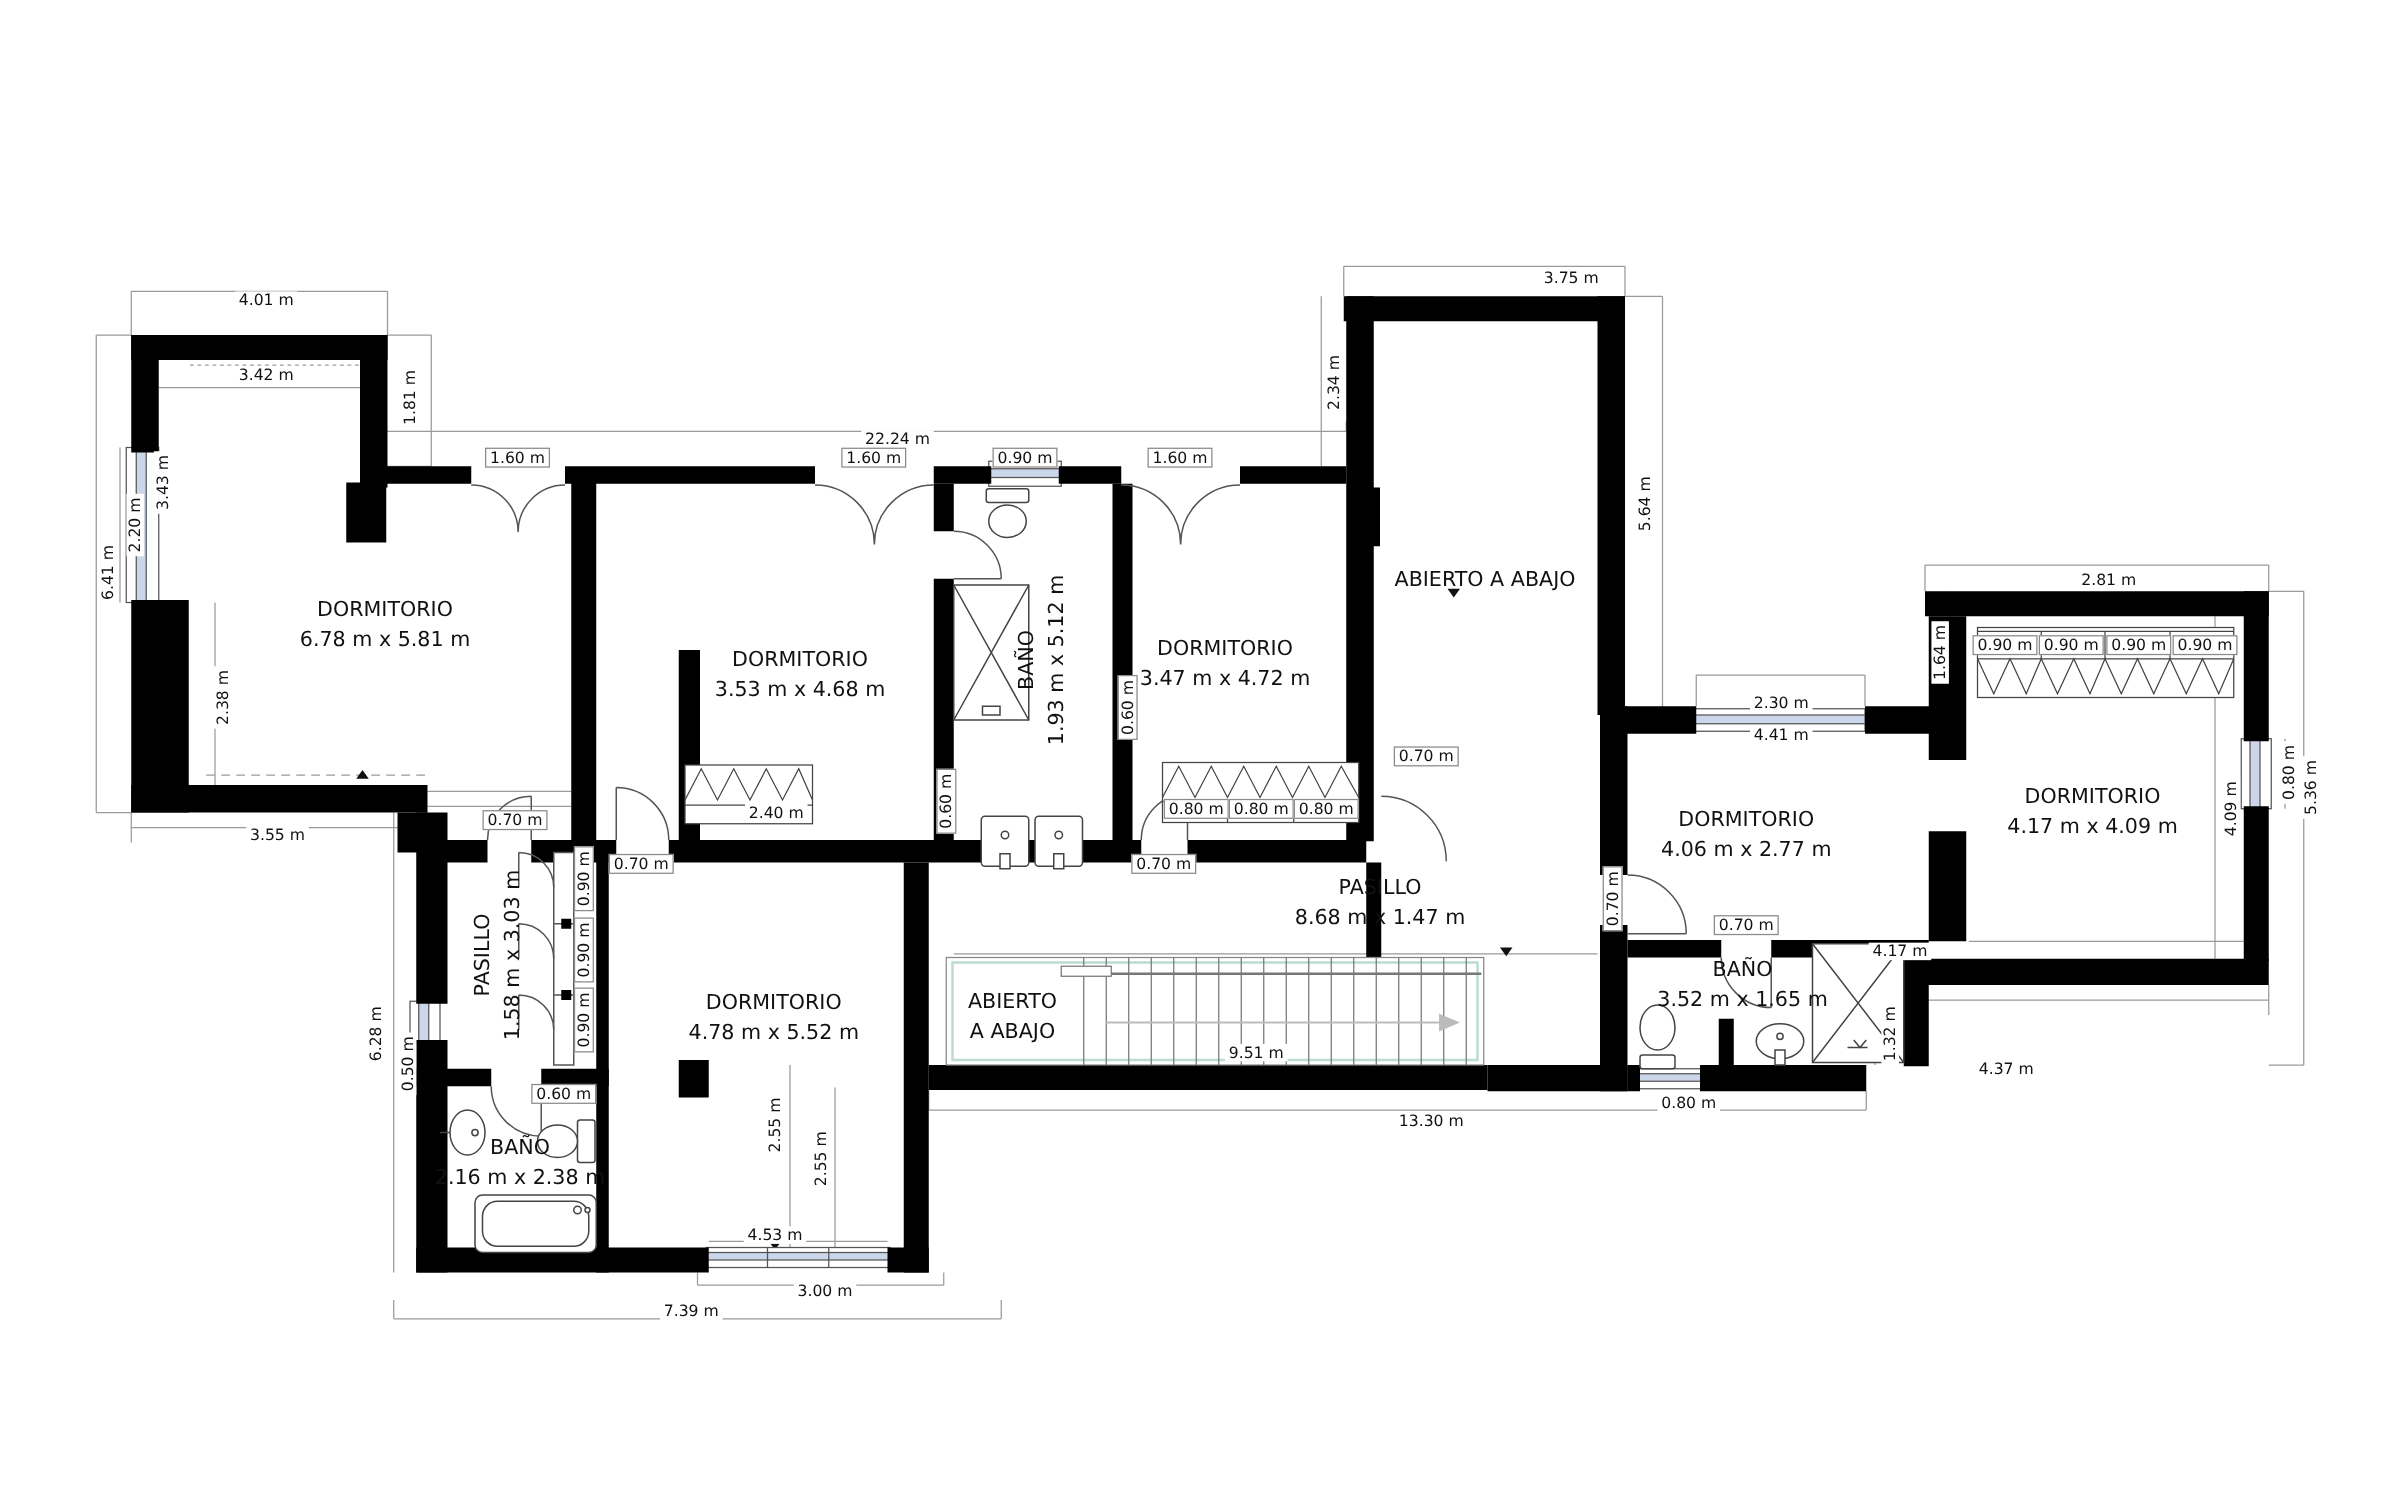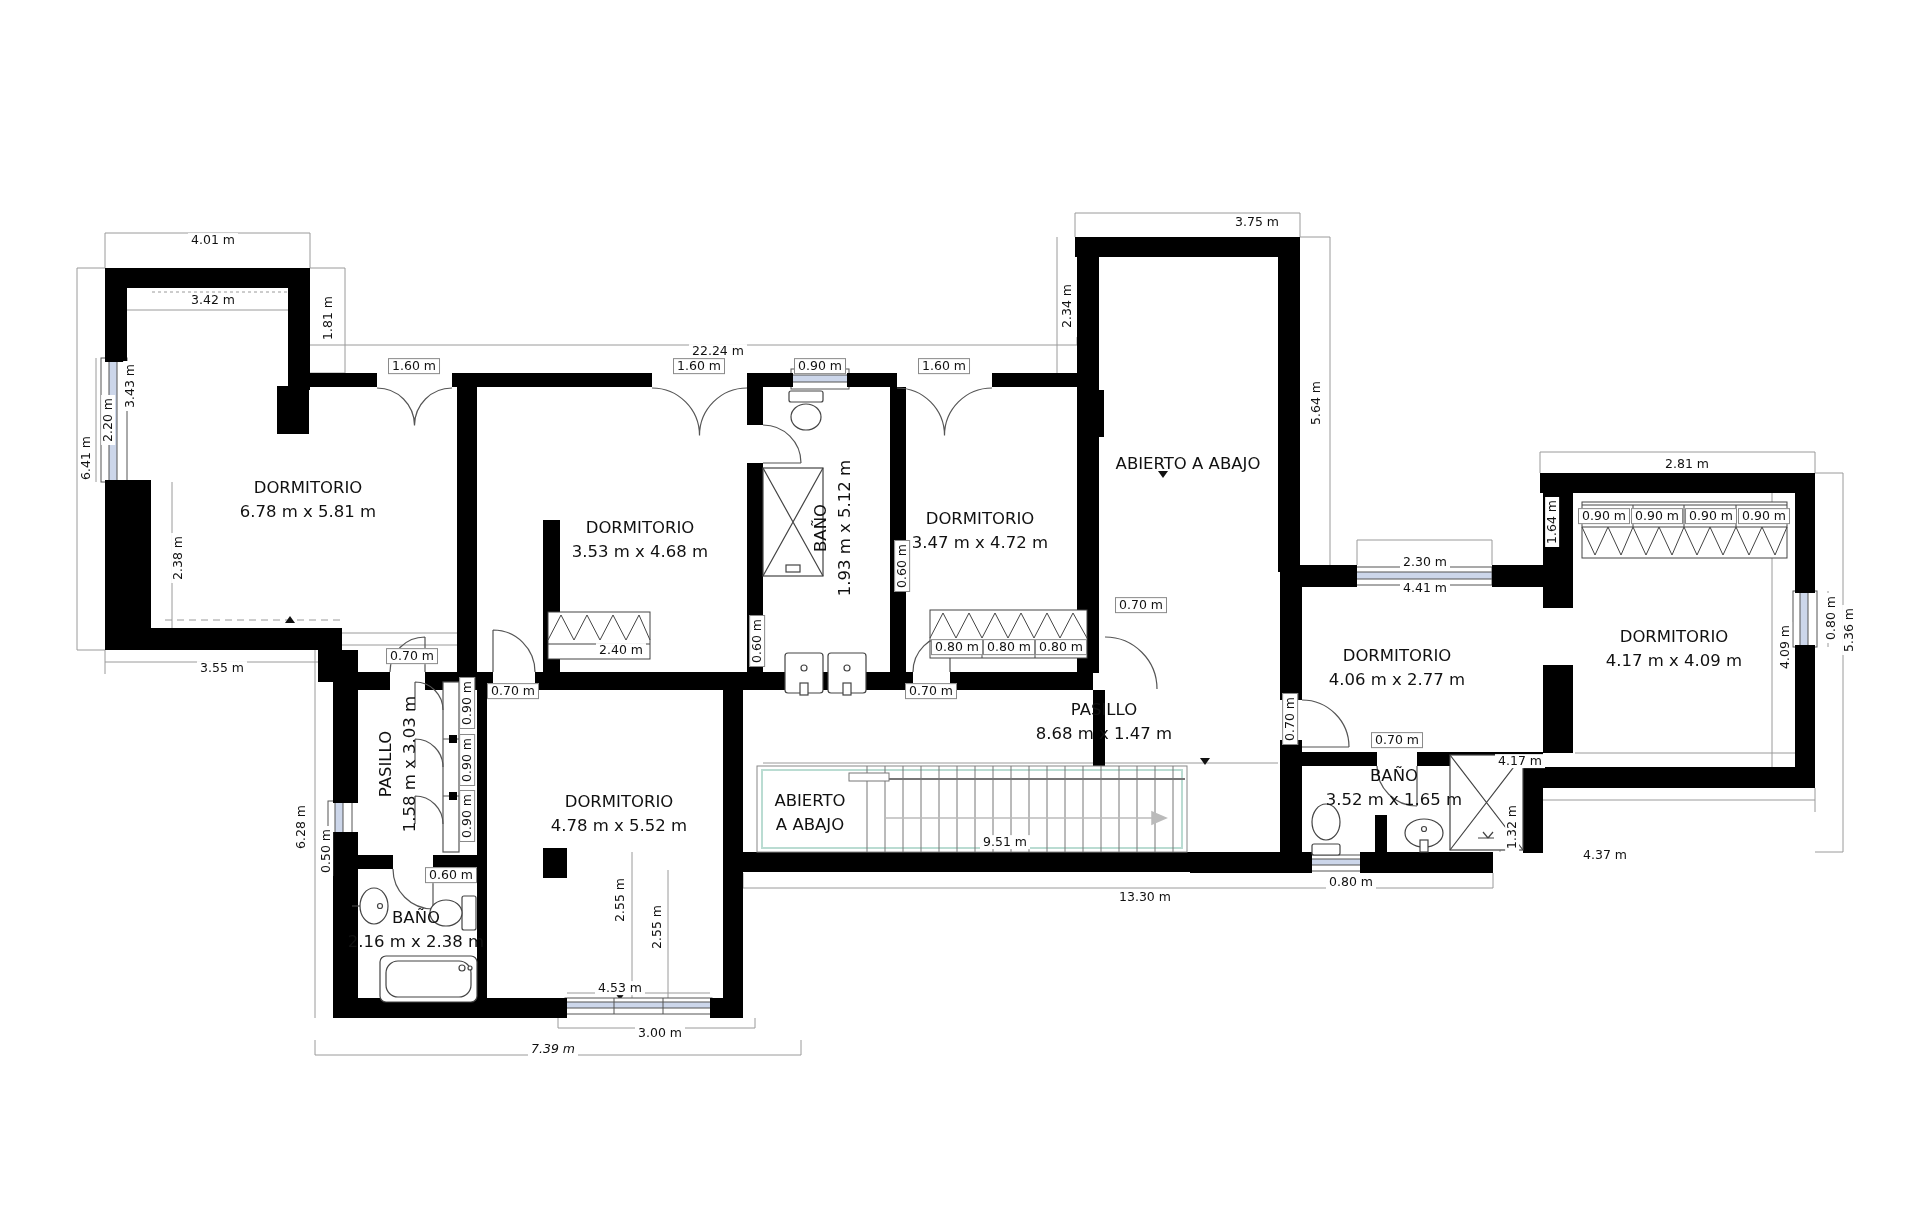--- a/index.html
+++ b/index.html
@@ -371,14 +371,14 @@
     <div class="dim rot boxed" style="left: 467px; top: 703px;">0.90 m</div>
     <div class="dim rot boxed" style="left: 467px; top: 760px;">0.90 m</div>
     <div class="dim rot boxed" style="left: 467px; top: 816px;">0.90 m</div>
     <div class="dim boxed" style="left: 451px; top: 875px;">0.60 m</div>
     <div class="dim rot" style="left: 326px; top: 851px;">0.50 m</div>
     <div class="dim rot" style="left: 301px; top: 827px;">6.28 m</div>
     <div class="dim rot" style="left: 620px; top: 900px;">2.55 m</div>
     <div class="dim rot" style="left: 657px; top: 927px;">2.55 m</div>
     <div class="dim" style="left: 620px; top: 988px;">4.53 m</div>
     <div class="dim" style="left: 660px; top: 1033px;">3.00 m</div>
-    <div class="dim" style="left: 553px; top: 1049px; font-style: italic;">7.39 m</div>
+    <div class="dim" style="left: 553px; top: 1049px;">7.39 m</div>
   </div>
 
 </body></html>

